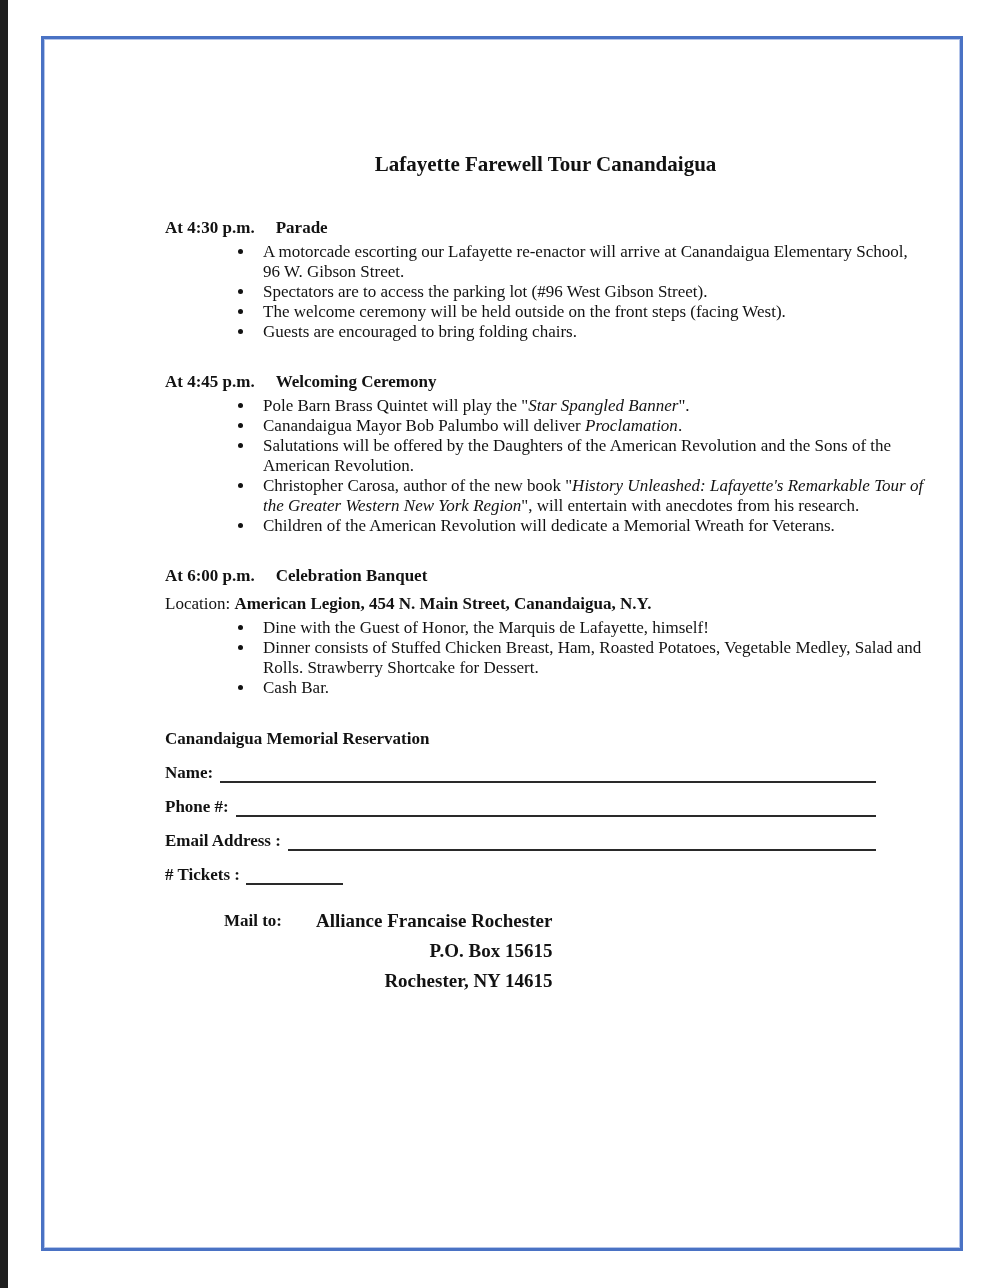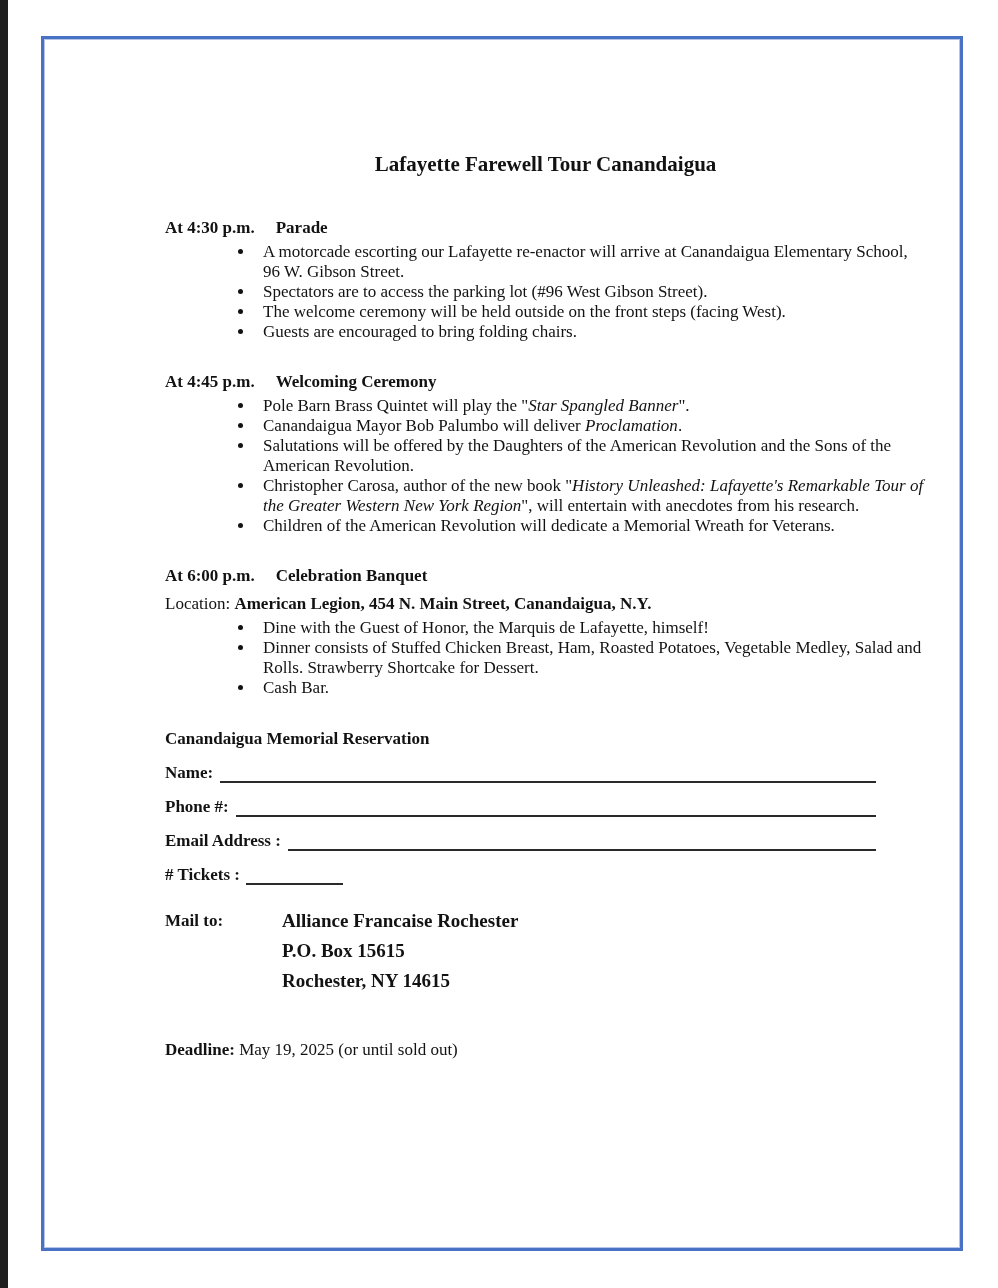--- a/index.html
+++ b/index.html
@@ -77,29 +77,29 @@
     line-height: 24px;
     white-space: pre;
   }
   .field-line {
     flex: 1;
     border-bottom: 2px solid #2a2a2a;
     height: 22px;
     margin-left: 7px;
   }
   .field-row.short .field-line { margin-left: 6px; }
-  .mail-block { display: flex; margin-top: 17px; }
+  .mail-block { display: flex; margin-top: 17px; text-align: right; }
   .mail-label {
     font-weight: bold;
     font-size: 17px;
     line-height: 30px;
     width: 117px;
     flex: 0 0 117px;
   }
-  .mail-address { font-weight: bold; font-size: 19px; line-height: 30px; }
+  .mail-address { font-weight: bold; font-size: 19px; line-height: 30px; margin-left: 34px; }
   .deadline-line { margin-top: 40px; font-size: 17px; line-height: 28px; }
   .deadline-label { font-weight: bold; }
 </style>
 </head>
 <body>
 
 <div class="edge-strip"></div>
 
 <div class="page-border">
   <div class="content">
@@ -169,19 +169,16 @@
 
       <div class="mail-block">
         <span class="mail-label">Mail to:</span>
         <div class="mail-address">
           <div>Alliance Francaise Rochester</div>
           <div>P.O. Box 15615</div>
           <div>Rochester, NY 14615</div>
         </div>
       </div>
 
-      <div class="deadline-line">
-        <span class="deadline-label">Deadline:</span><span> May 19, 2025 (or until sold out)</span>
-      </div>
     </div>
 
   </div>
 </div>
 
 </body></html>

